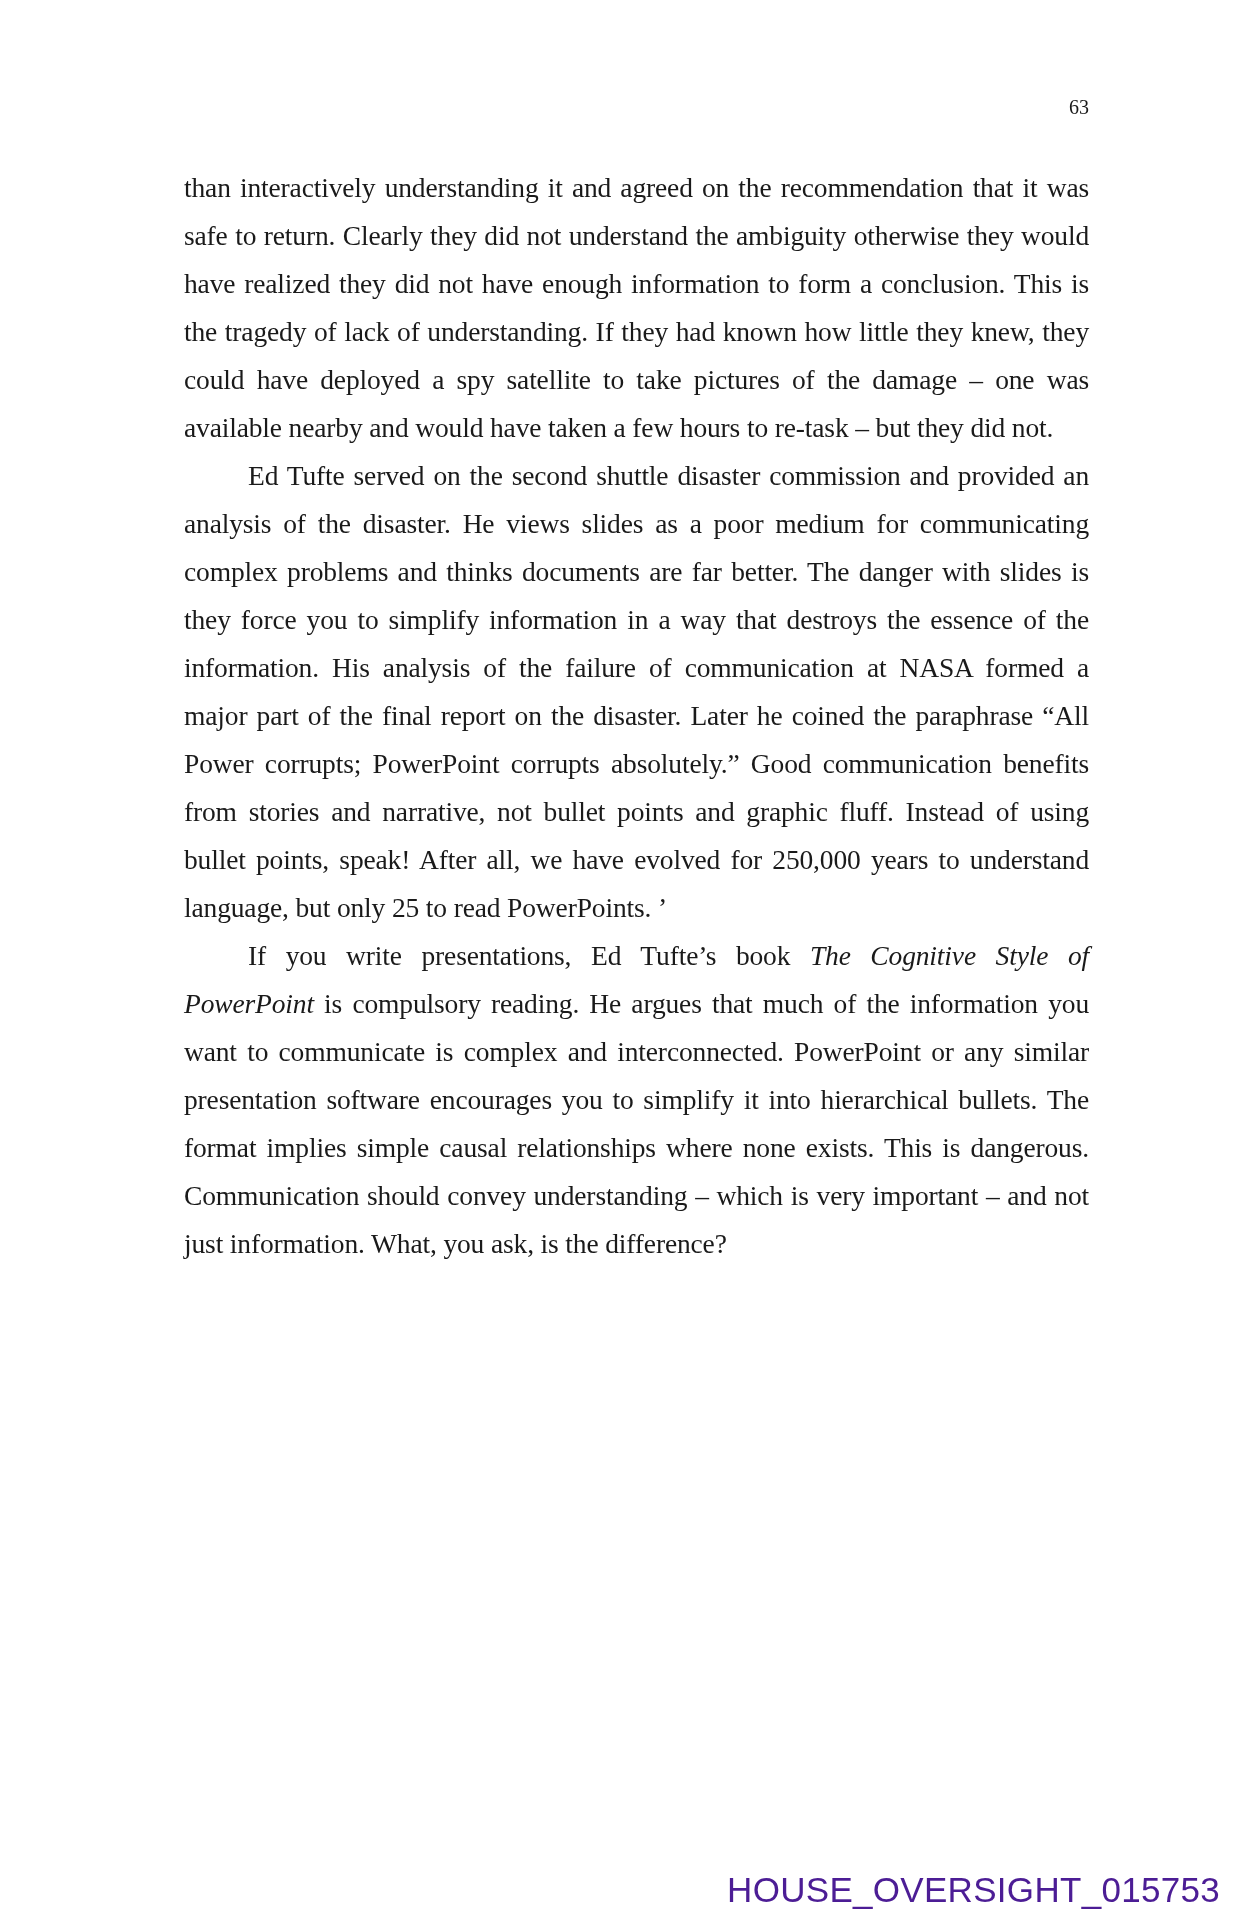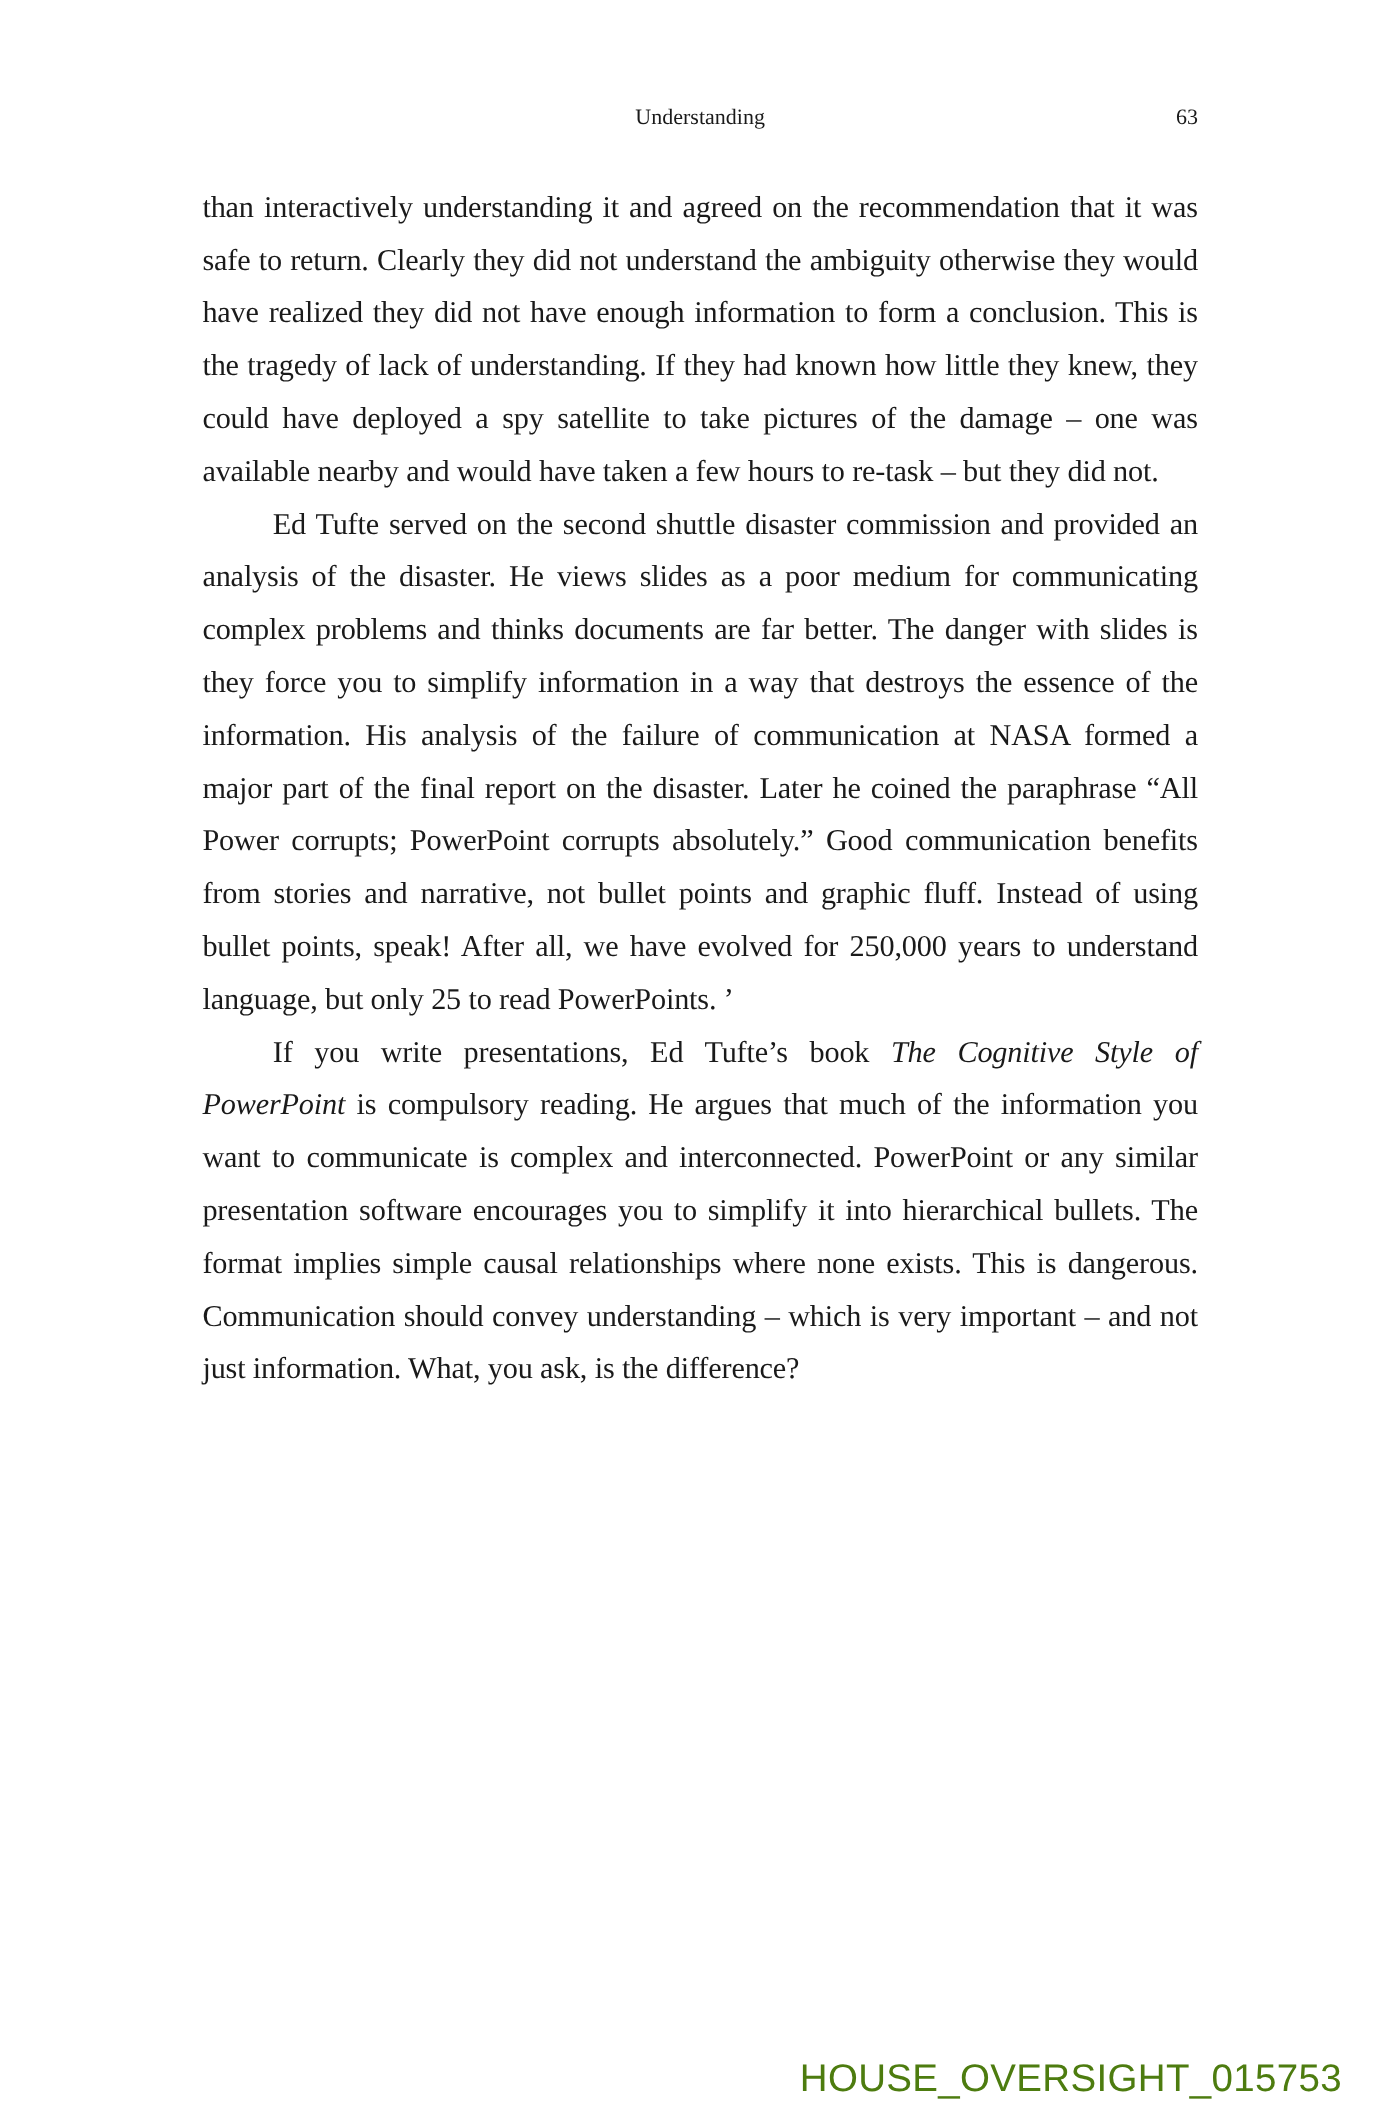--- a/index.html
+++ b/index.html
@@ -16,29 +16,28 @@
     font-family: "Liberation Serif", "DejaVu Serif", serif;
     font-size: 27.5px; line-height: 48px; text-align: justify;
     letter-spacing: -0.15px;
   }
   .body-text p { margin: 0; text-indent: 64px; text-align: justify; }
   .body-text p.first { text-indent: 0; }
   .body-text em { font-style: italic; }
   .bates {
     position: absolute; right: 28px; top: 1870px;
     font-family: "Liberation Sans", "DejaVu Sans", sans-serif;
-    font-size: 35px; color: #4d7c0f; letter-spacing: 0.3px;
+    font-size: 35px; color: #4c1d95; letter-spacing: 0.3px;
   }
 </style>
 </head>
 <body>
 
 <div class="page">
   <div class="running-head">
-    <span class="running-title">Understanding</span>
     <span class="page-number">63</span>
   </div>
 
   <div class="body-text">
     <p class="first">than interactively understanding it and agreed on the recommendation that it was safe to return. Clearly they did not understand the ambiguity otherwise they would have realized they did not have enough information to form a conclusion. This is the tragedy of lack of understanding. If they had known how little they knew, they could have deployed a spy satellite to take pictures of the damage – one was available nearby and would have taken a few hours to re-task – but they did not.</p>
     <p>Ed Tufte served on the second shuttle disaster commission and provided an analysis of the disaster. He views slides as a poor medium for communicating complex problems and thinks documents are far better. The danger with slides is they force you to simplify information in a way that destroys the essence of the information. His analysis of the failure of communication at NASA formed a major part of the final report on the disaster. Later he coined the paraphrase “All Power corrupts; PowerPoint corrupts absolutely.” Good communication benefits from stories and narrative, not bullet points and graphic fluff. Instead of using bullet points, speak! After all, we have evolved for 250,000 years to understand language, but only 25 to read PowerPoints. ’</p>
     <p><span>If you write presentations, Ed Tufte’s book </span><em>The Cognitive Style of PowerPoint</em><span> is compulsory reading. He argues that much of the information you want to communicate is complex and interconnected. PowerPoint or any similar presentation software encourages you to simplify it into hierarchical bullets. The format implies simple causal relationships where none exists. This is dangerous. Communication should convey understanding – which is very important – and not just information. What, you ask, is the difference?</span></p>
   </div>
 
   <div class="bates">HOUSE_OVERSIGHT_015753</div>

